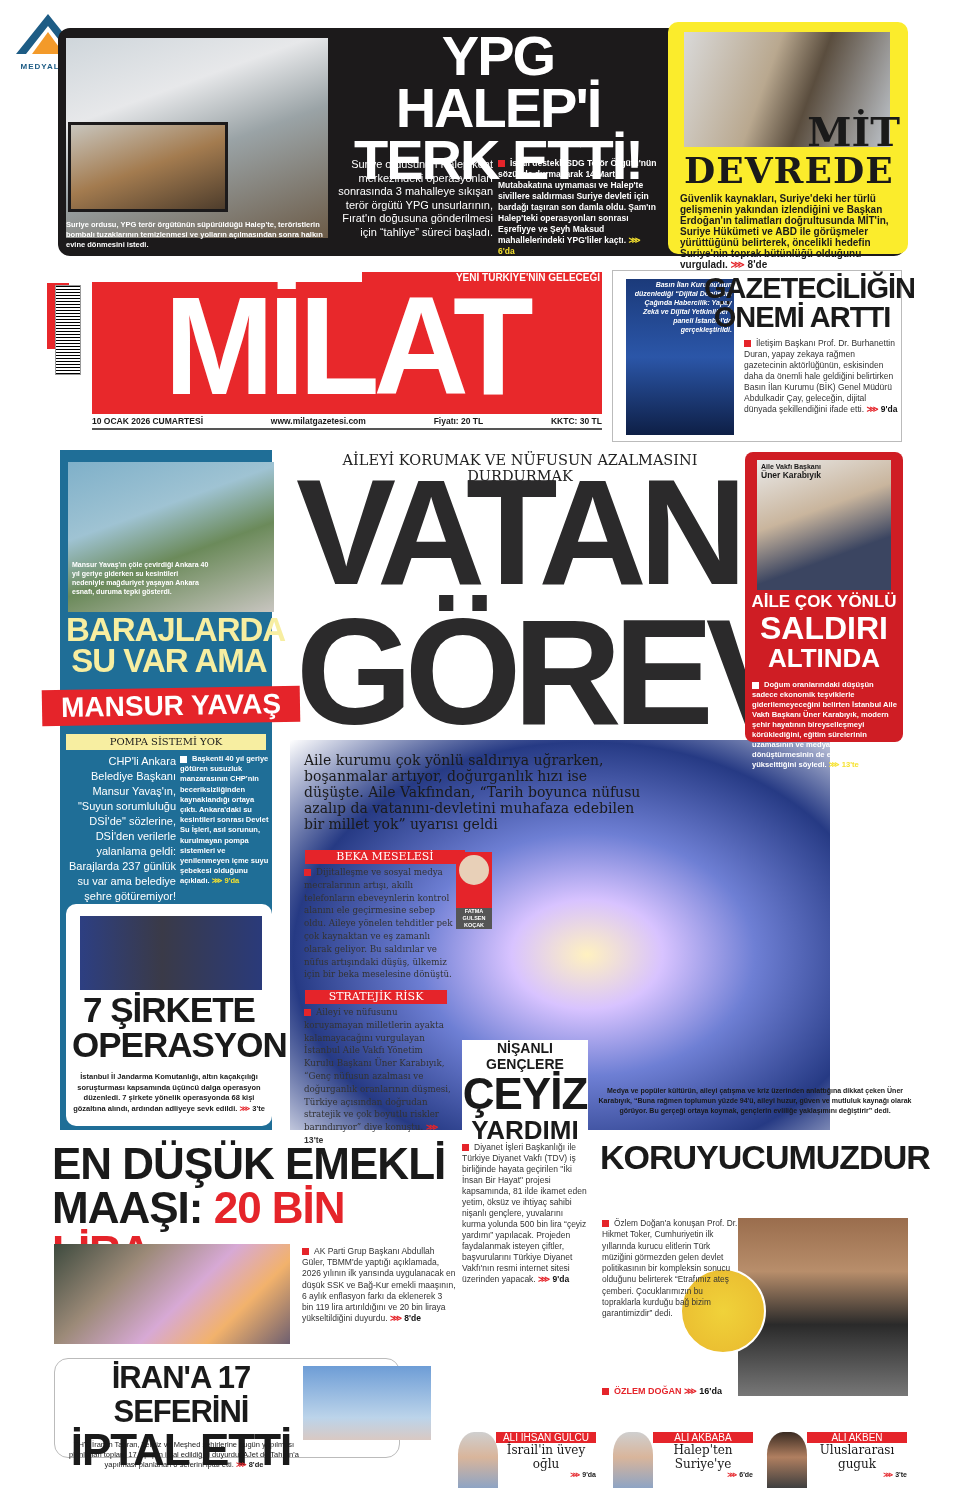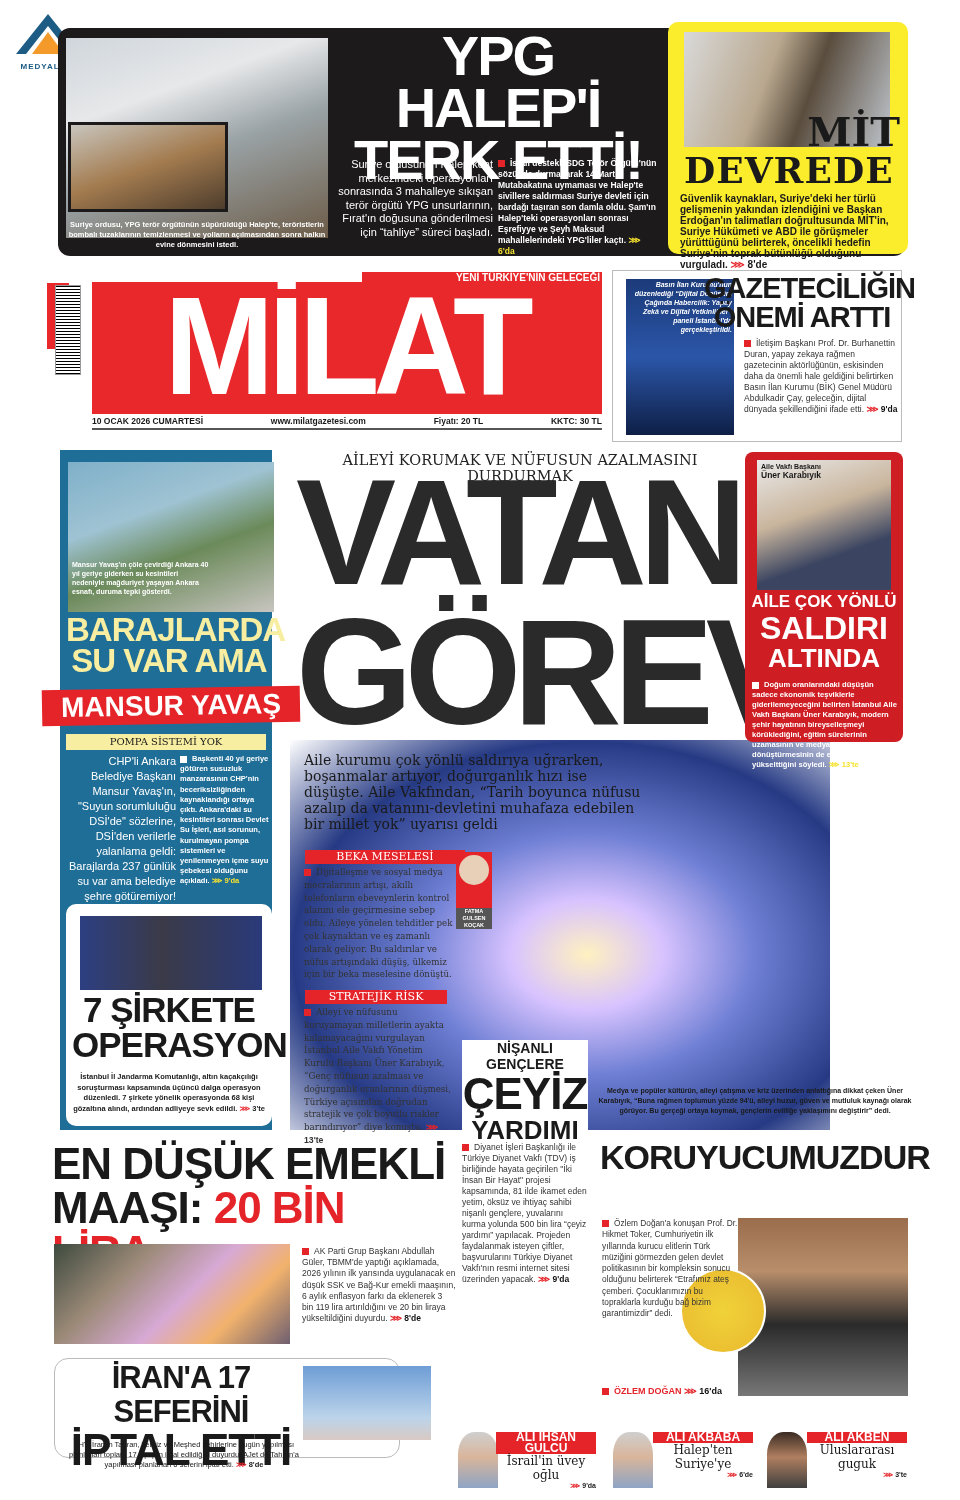--- a/index.html
+++ b/index.html
@@ -9,21 +9,21 @@
   .serif{font-family:"DejaVu Serif","Liberation Serif",serif}
   .red{color:#e5242a}
   .bullet{display:inline-block;width:7px;height:7px;background:#e5242a;margin-right:5px;vertical-align:middle}
   .more{color:#e5242a;font-weight:bold}
   .morey{color:#f6e22f;font-weight:bold}
   
   #top-banner{left:58px;top:28px;width:848px;height:228px;background:#1c1a1b;border-radius:12px}
   #logo-mark{left:8px;top:10px;width:80px;height:60px}
   #ypg-photo{left:66px;top:38px;width:262px;height:200px;background:linear-gradient(160deg,#cfd6db 0%,#e7e8ea 30%,#9aa3a6 55%,#6c5b47 100%)}
   #ypg-inset{left:68px;top:122px;width:160px;height:90px;background:linear-gradient(160deg,#c8c5bd,#a37b4f 50%,#4e3d2c);border:3px solid #1c1a1b}
-  #ypg-caption{left:66px;top:220px;width:262px;color:#fff;font-size:7.5px;line-height:10px;text-align:center;font-weight:bold}
+  #ypg-caption{left:66px;top:220px;width:262px;color:#fff;font-size:7.5px;line-height:10px;font-weight:bold}
   #ypg-title{left:338px;top:30px;width:320px;color:#fff;font-size:56px;line-height:52px;font-weight:bold;text-align:center;letter-spacing:-2px}
   #ypg-lead{left:338px;top:158px;width:155px;color:#fff;font-size:11px;line-height:13.5px;text-align:right}
   #ypg-side{left:498px;top:158px;width:160px;color:#fff;font-size:8.5px;line-height:11px;font-weight:bold}
   #mit-box{left:668px;top:22px;width:240px;height:232px;background:#fbec2c;border-radius:10px}
   #mit-photo{left:684px;top:32px;width:206px;height:115px;background:linear-gradient(110deg,#d9d9d9,#b9a88f 40%,#5a4d3e 60%,#bfc5cc)}
   #mit-t1{left:780px;top:112px;width:120px;font-size:40px;line-height:40px;font-weight:bold;text-align:right;color:#1a1a1a}
   #mit-t2{left:684px;top:152px;width:206px;font-size:36px;line-height:36px;font-weight:bold;text-align:center;color:#1a1a1a;letter-spacing:1px}
   #mit-text{left:680px;top:193px;width:216px;font-size:10px;line-height:11px;font-weight:bold;text-align:left}
   
   #mast{left:92px;top:272px;width:510px;height:142px;background:#e8282b}
@@ -83,21 +83,21 @@
   #iran-title{left:64px;top:1361px;width:234px;font-size:39px;line-height:38px;font-weight:bold;text-align:center;letter-spacing:-1px}
   #iran-photo{left:303px;top:1366px;width:128px;height:74px;background:linear-gradient(180deg,#6e9dd6,#bcd4ea 70%,#d9c9c3)}
   #iran-text{left:64px;top:1440px;width:240px;font-size:7.5px;line-height:10px;text-align:center}
   #kultur-title{left:600px;top:1140px;width:310px;font-size:34px;line-height:34px;font-weight:bold;text-align:center;letter-spacing:-1px}
   #kultur-text{left:602px;top:1218px;width:140px;font-size:8.3px;line-height:11.3px;color:#333}
   #kultur-photo{left:738px;top:1218px;width:170px;height:178px;background:linear-gradient(180deg,#9a6d4d,#b88e6b 30%,#2a2a2a 60%,#777)}
   #kultur-circle{left:680px;top:1268px;width:86px;height:86px;border-radius:50%;background:radial-gradient(circle,#f0d23a,#e9b82e);border:2px solid #fff}
   #kultur-author{left:602px;top:1386px;width:140px;font-size:9px;font-weight:bold;color:#e5242a}
   .col-card{width:150px;height:56px}
   .col-face{width:40px;height:56px;border-radius:40% 40% 0 0;background:linear-gradient(180deg,#cfcfcf,#d9b59b 45%,#8ea4c4)}
-  .col-name{background:#e5242a;color:#fff;font-size:12px;font-weight:bold;text-align:center;line-height:11px}
+  .col-name{background:#e5242a;color:#fff;font-size:10px;font-weight:normal;text-align:center;line-height:11px}
   .col-title{font-size:12px;line-height:14px;text-align:center}
   .col-more{font-size:7px;text-align:right;font-weight:bold}
 </style>
 </head>
 <body>
 
 <div class="abs" id="logo-mark">
   <svg width="80" height="50" viewBox="0 0 80 50">
     <polygon points="40,4 72,44 62,44 40,16 18,44 8,44" fill="#1d5c85"></polygon>
     <polygon points="40,22 56,44 24,44" fill="#f39a2a"></polygon>

